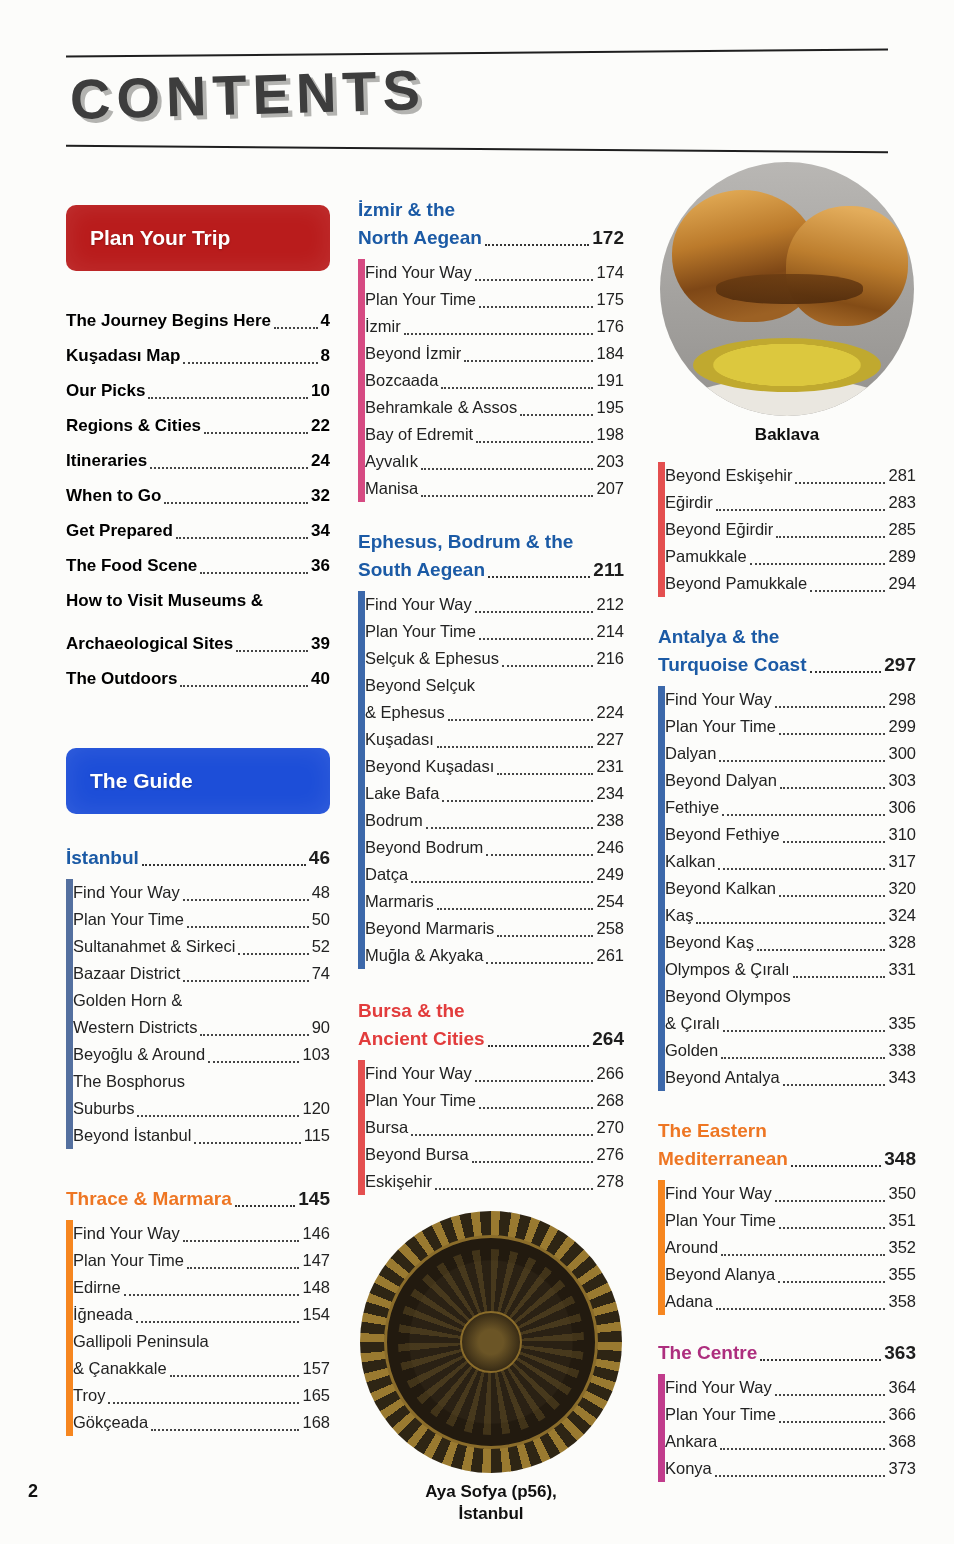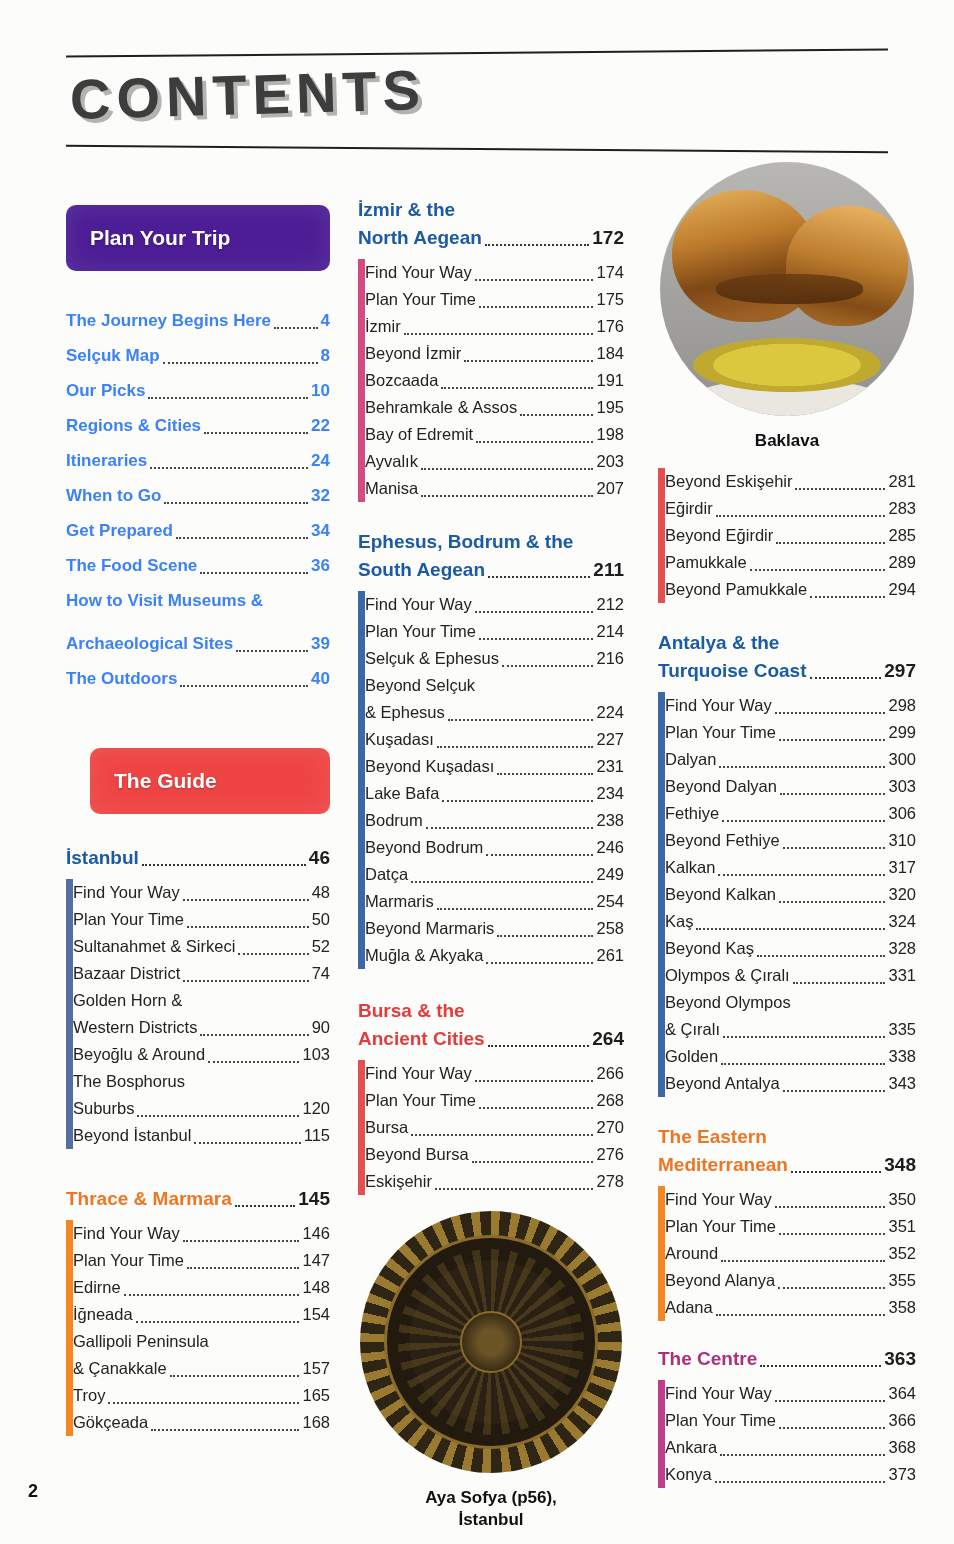--- a/index.html
+++ b/index.html
@@ -67,21 +67,21 @@
   .toc-row .dots {
     flex: 1 1 auto;
     min-width: 10px;
     margin: 0 3px;
     border-bottom: 2px dotted #454545;
     transform: translateY(-5px);
   }
   .toc-row .num { white-space: nowrap; }
 
   
-  .plan .toc-row { font-weight: 700; font-size: 17px; margin-bottom: 8px; color: #3b82f6; }
+  .plan .toc-row { font-weight: 700; font-size: 17px; margin-bottom: 8px; color: #000000; }
   .plan .toc-row.no-page { margin-bottom: 16px; align-items: flex-end; }
 
   
   .section { margin-top: 26px; }
   #sec-istanbul, #sec-izmir { margin-top: 0; }
   #sec-thrace { margin-top: 36px; }
   #sec-bursa { margin-top: 28px; }
   #sec-bursa-cont { margin-top: 14px; }
   #sec-centre { margin-top: 24px; }
 
@@ -102,21 +102,21 @@
 
   
   .photo { margin: 0; }
   .photo-circle { border-radius: 50%; position: relative; overflow: hidden; }
   .caption {
     font-weight: 700;
     font-size: 17px;
     line-height: 22px;
     text-align: center;
     color: #101010;
-    margin-top: 14px;
+    margin-top: 8px;
   }
 
   
   #baklava {
     width: 254px; height: 254px; margin: 0 auto;
     background: linear-gradient(180deg, #b9b7b4 0%, #a3a19e 55%, #929document 0%, #93918e 100%);
     background: linear-gradient(180deg, #b9b7b4 0%, #a3a19e 55%, #93918e 100%);
   }
   .bk-plate { position: absolute; bottom: -28px; left: 5%; width: 90%; height: 66px; background: #eae7e0; border-radius: 50%; }
   .bk-crumbs { position: absolute; bottom: 24px; left: 13%; width: 74%; height: 54px; border-radius: 50%;
@@ -149,30 +149,30 @@
 
 <div id="page">
 
   <div id="header">
     <div class="rule top"></div>
     <div class="big-title">CONTENTS</div>
     <div class="rule bottom"></div>
   </div>
 
   <div class="col" id="col1">
-    <div class="badge" id="plan-badge" style="background: #4c1d95;">Plan Your Trip</div>
+    <div class="badge" id="plan-badge" style="background: #b91c1c;">Plan Your Trip</div>
 
     <div class="plan">
         <div class="toc-row">
           <span class="lbl">The Journey Begins Here</span>
           <span class="dots"></span>
           <span class="num">4</span>
         </div>
         <div class="toc-row">
-          <span class="lbl">Selçuk Map</span>
+          <span class="lbl">Kuşadası Map</span>
           <span class="dots"></span>
           <span class="num">8</span>
         </div>
         <div class="toc-row">
           <span class="lbl">Our Picks</span>
           <span class="dots"></span>
           <span class="num">10</span>
         </div>
         <div class="toc-row">
           <span class="lbl">Regions &amp; Cities</span>
@@ -207,21 +207,21 @@
           <span class="dots"></span>
           <span class="num">39</span>
         </div>
         <div class="toc-row">
           <span class="lbl">The Outdoors</span>
           <span class="dots"></span>
           <span class="num">40</span>
         </div>
       </div>
 
-    <div class="badge" id="guide-badge" style="background: #ef4444; margin-left: 24px;">The Guide</div>
+    <div class="badge" id="guide-badge" style="background: #1d4ed8;">The Guide</div>
 
     <div class="section" id="sec-istanbul" style="--title-color: #1b5aa5; --bar-color: #54709f;">
       <div class="sec-title">
           <div class="toc-row title-row">
             <span class="lbl">İstanbul</span>
             <span class="dots"></span>
             <span class="num">46</span>
           </div>
         </div>
       <div class="sec-items">

